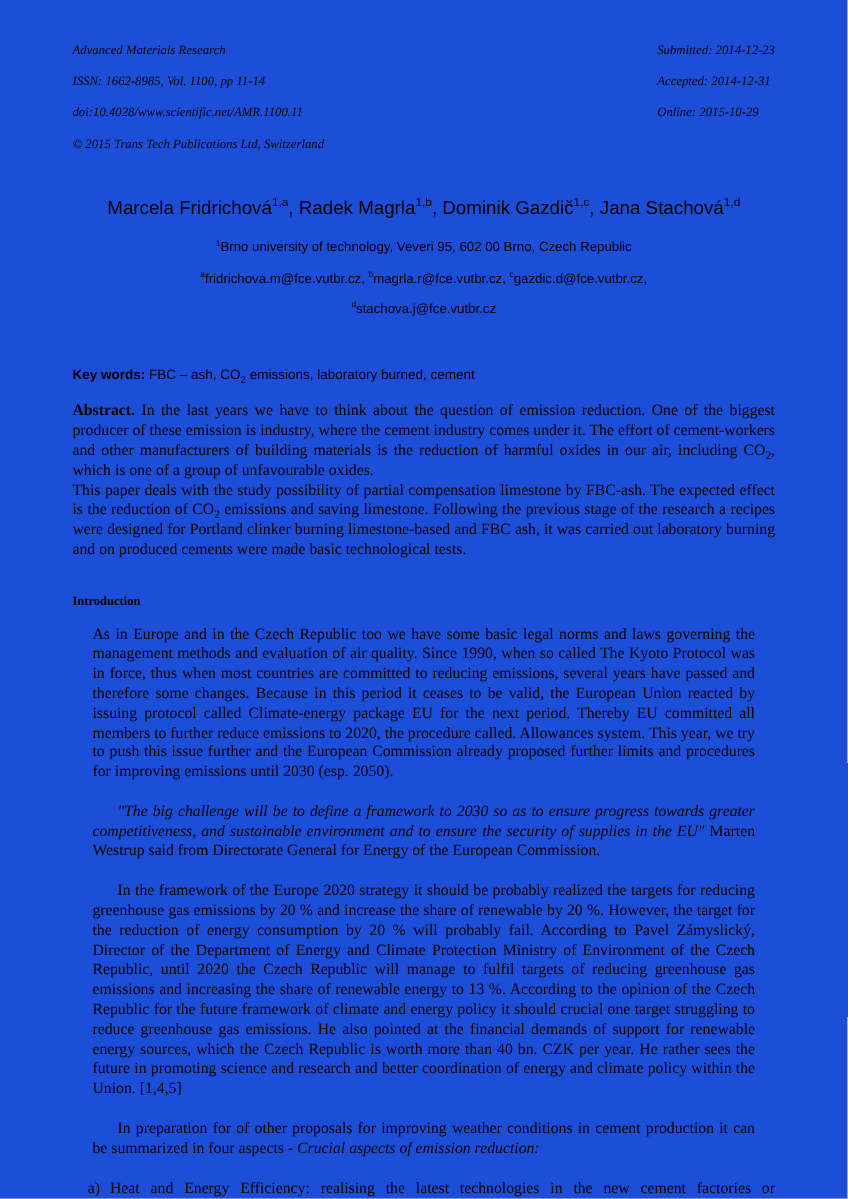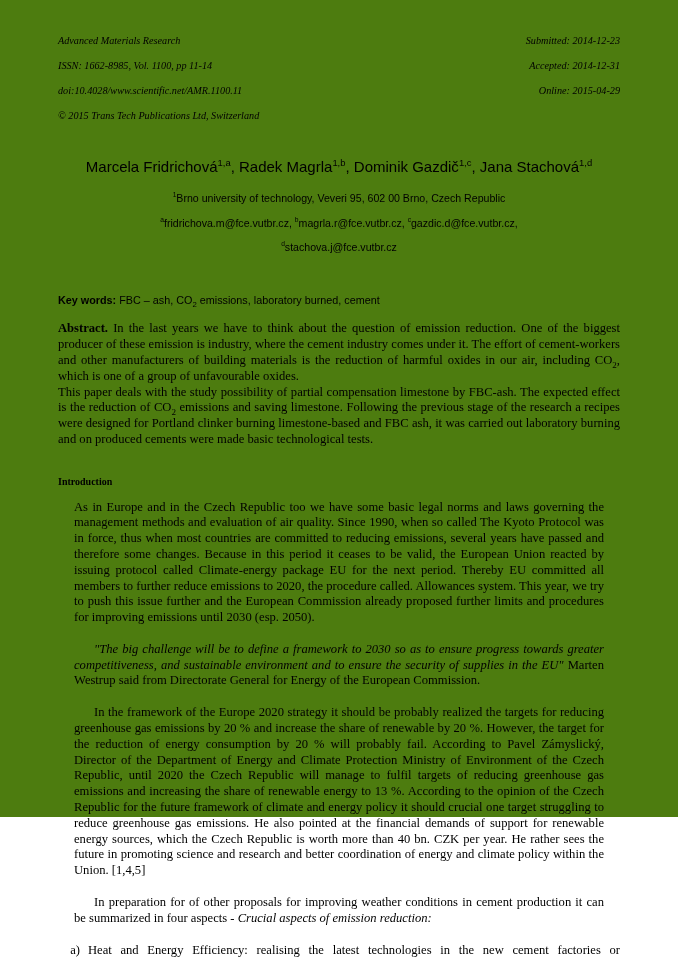--- a/index.html
+++ b/index.html
@@ -10,40 +10,40 @@
   body {
     width: 678px;
     height: 959px;
     overflow: hidden;
     font-family: "Liberation Serif", serif;
     color: #000000;
   }
   .page {
     position: relative;
     width: 678px;
-    height: 817px;
-    background: #4d7c0f;
+    height: 959px;
+    background: #1d4ed8;
     box-sizing: border-box;
     padding: 22px 58px 0 58px;
   }
 
   
   .journal-header {
     display: flex;
     justify-content: space-between;
     align-items: flex-start;
     font-family: "Liberation Serif", serif;
     font-style: italic;
     font-size: 10.2px;
     line-height: 12.6px;
     margin-bottom: 2px;
   }
   .journal-header .left, .journal-header .right { white-space: pre-line; }
   .journal-header .left div, .journal-header .right div { white-space: nowrap; }
-  .journal-header .right { text-align: right; }
+  .journal-header .right { }
 
   
   .title {
     font-family: "Liberation Sans", sans-serif;
     font-weight: bold;
     font-size: 15.2px;
     line-height: 21px;
     text-align: center;
     margin: 28px 18px 0 18px;
   }
@@ -143,21 +143,21 @@
   <div class="journal-header">
     <div class="left">
       <div>Advanced Materials Research</div>
       <div>ISSN: 1662-8985, Vol. 1100, pp 11-14</div>
       <div>doi:10.4028/www.scientific.net/AMR.1100.11</div>
       <div>© 2015 Trans Tech Publications Ltd, Switzerland</div>
     </div>
     <div class="right">
       <div>Submitted: 2014-12-23</div>
       <div>Accepted: 2014-12-31</div>
-      <div>Online: 2015-04-29</div>
+      <div>Online: 2015-10-29</div>
     </div>
   </div>
 
 
   <div class="authors">Marcela Fridrichová<sup>1,a</sup>, Radek Magrla<sup>1,b</sup>, Dominik Gazdič<sup>1,c</sup>, Jana Stachová<sup>1,d</sup></div>
 
   <div class="affil"><sup>1</sup>Brno university of technology, Veveri 95, 602 00 Brno, Czech Republic</div>
 
   <div class="emails">
     <div class="line1"><sup>a</sup>fridrichova.m@fce.vutbr.cz, <sup>b</sup>magrla.r@fce.vutbr.cz, <sup>c</sup>gazdic.d@fce.vutbr.cz,</div>

